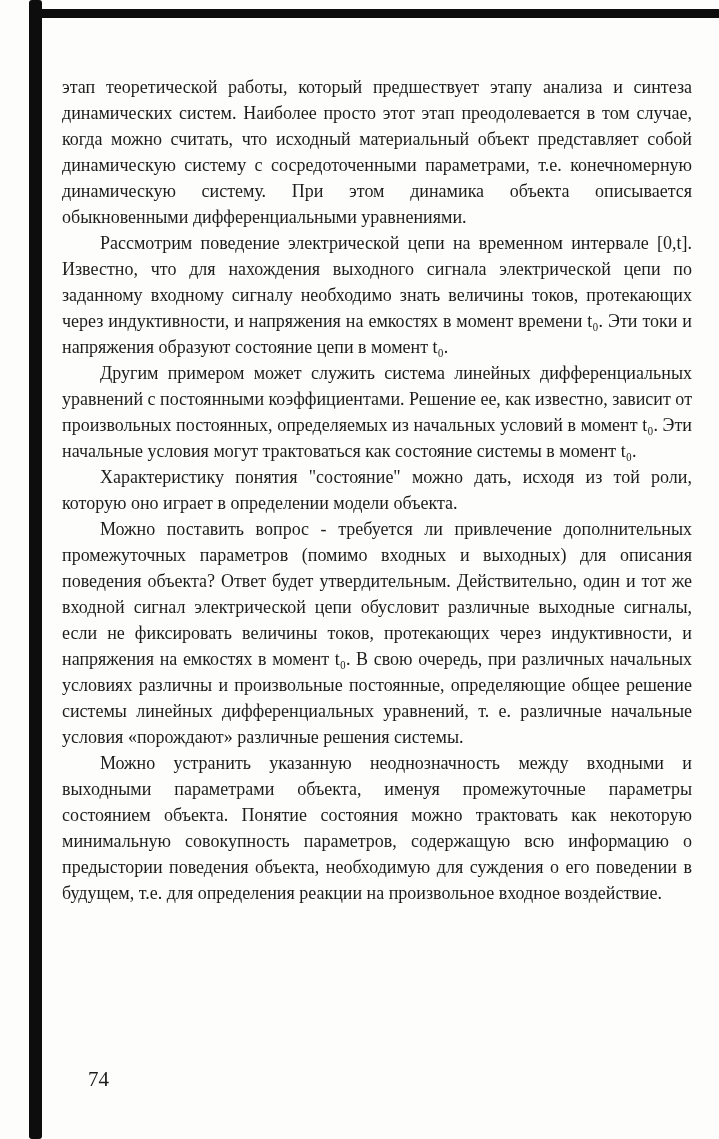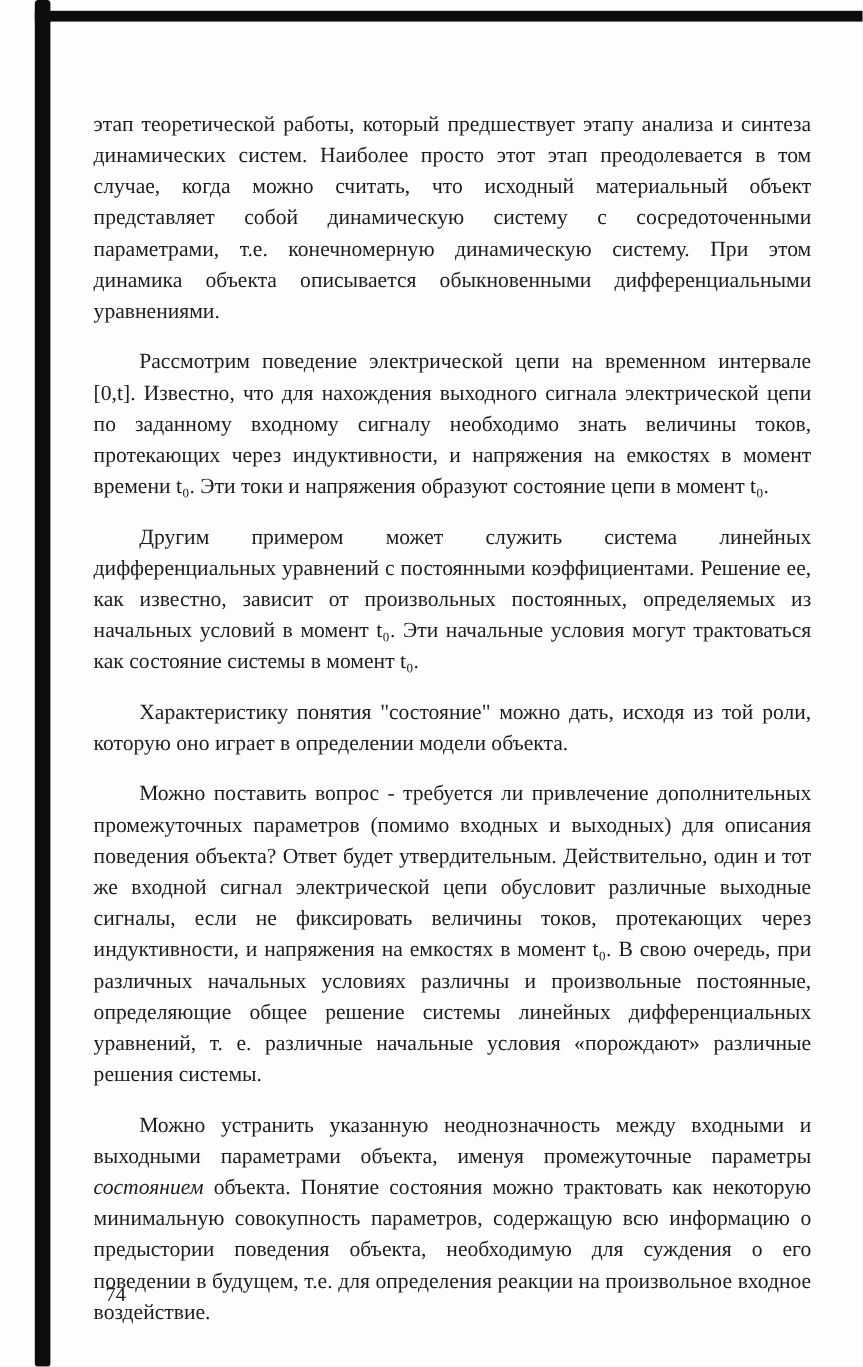--- a/index.html
+++ b/index.html
@@ -37,34 +37,33 @@
   .text-block {
     position: absolute;
     left: 62px;
     top: 74px;
     width: 630px;
     font-size: 18px;
     line-height: 26px;
     text-align: justify;
   }
   .text-block p {
-    margin: 16px;
+    margin: 0;
     padding: 0;
   }
   .text-block p.indent {
     text-indent: 38px;
   }
   .italic {
-    font-style: italic;
   }
   .page-number {
     position: absolute;
     left: 88px;
     top: 1068px;
-    font-size: 17px;
+    font-size: 21px;
     line-height: 22px;
   }
 </style>
 </head>
 <body>
 
 <div class="page">
 
   <div class="scan-strip-left"></div>
   <div class="scan-strip-top"></div>

